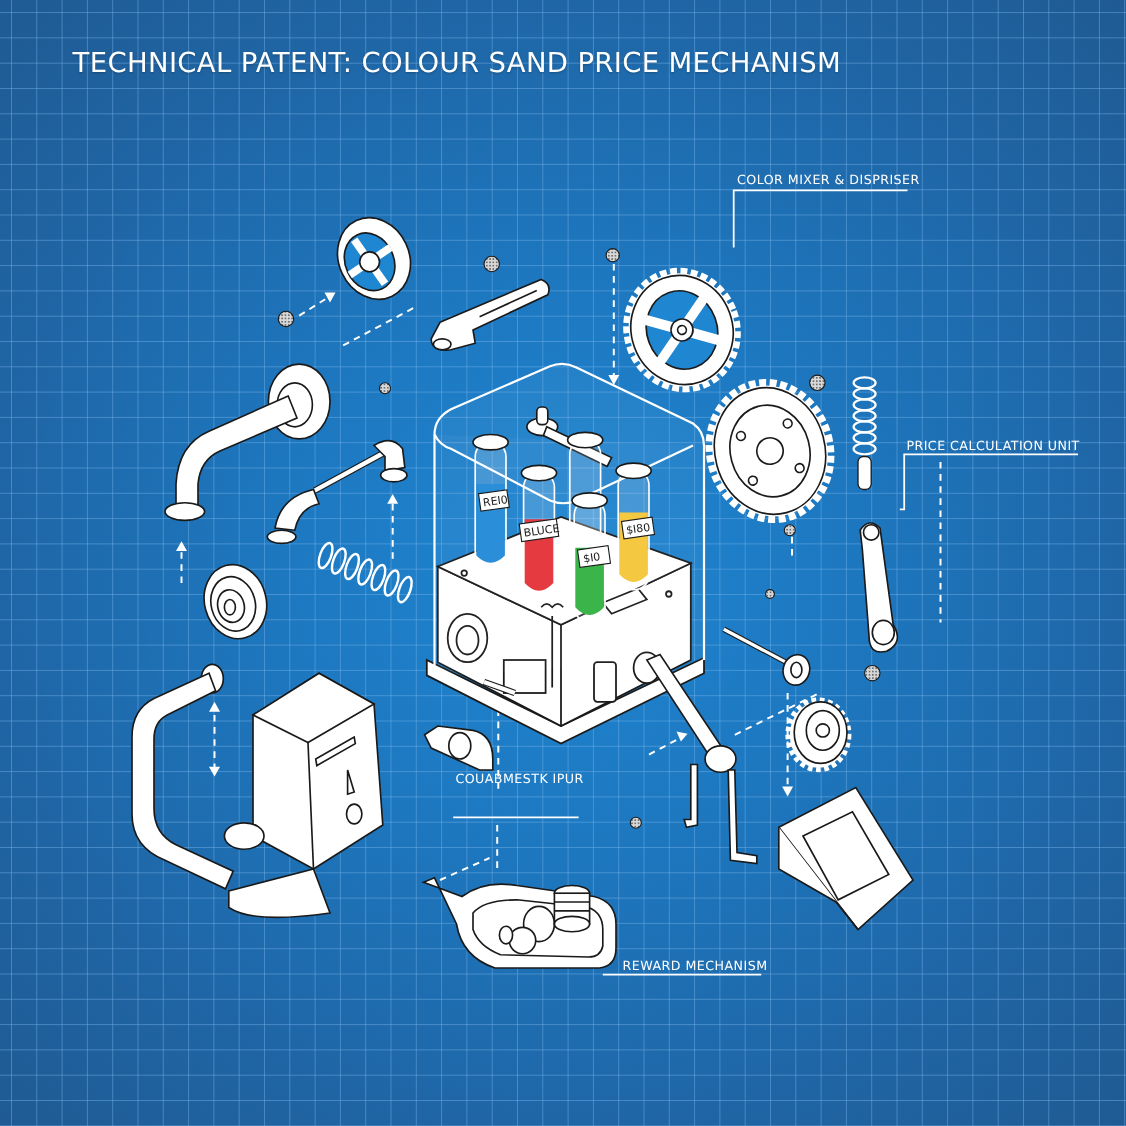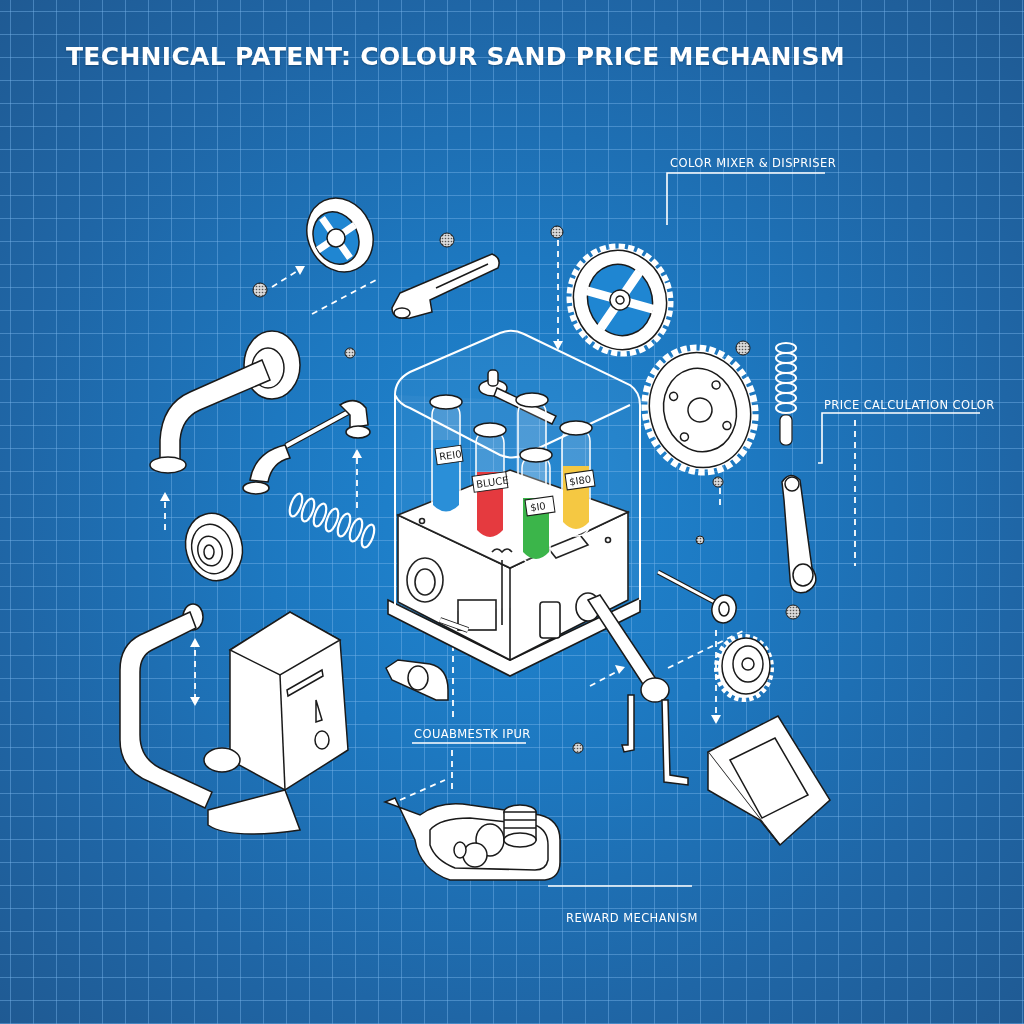--- a/index.html
+++ b/index.html
@@ -12,40 +12,40 @@
     position: absolute; inset: 0;
     background-image:
       linear-gradient(to right, rgba(120,180,235,0.45) 1px, transparent 1px),
       linear-gradient(to bottom, rgba(120,180,235,0.45) 1px, transparent 1px);
     background-size: 23px 23px;
     background-position: 10px 11px;
   }
   .title {
     position: absolute; left: 66px; top: 42px;
     color: #ffffff; font-size: 25px; letter-spacing: 0.3px;
-    font-family: "DejaVu Sans", sans-serif; font-weight: bold;
+    font-family: "DejaVu Sans", sans-serif; font-weight: normal;
     text-shadow: 0 1px 2px rgba(0,0,0,0.25);
   }
   .label {
     position: absolute; color: #ffffff; font-size: 11.5px;
     font-family: "DejaVu Sans", sans-serif; letter-spacing: 0.4px; white-space: nowrap; text-align: right;
   }
   svg.art { position: absolute; left: 0; top: 0; }
 </style>
 </head>
 <body>
 
 <div class="grid"></div>
 
 <div class="title">TECHNICAL PATENT: COLOUR SAND PRICE MECHANISM</div>
 
 <div class="label" style="left:670px; top:156px;">COLOR MIXER &amp; DISPRISER</div>
-<div class="label" style="left:824px; top:398px;">PRICE CALCULATION COLOR</div>
-<div class="label" style="left:414px; top:727px;">COUABMESTK IPUR</div>
-<div class="label" style="left:566px; top:871px;margin-top:40px;">REWARD MECHANISM</div>
+<div class="label" style="left:824px; top:398px;">PRICE CALCULATION UNIT</div>
+<div class="label" style="left:414px; top:701px;">COUABMESTK IPUR</div>
+<div class="label" style="left:566px; top:871px;">REWARD MECHANISM</div>
 
 <svg class="art" width="1024" height="1024" viewBox="0 0 1024 1024">
   <defs>
     <pattern id="dots" width="3" height="3" patternUnits="userSpaceOnUse">
       <rect width="3" height="3" fill="#d8d8d8"></rect>
       <circle cx="1.5" cy="1.5" r="0.8" fill="#555"></circle>
     </pattern>
   </defs>
 
   <g stroke="#ffffff" stroke-width="1.6" fill="none">

